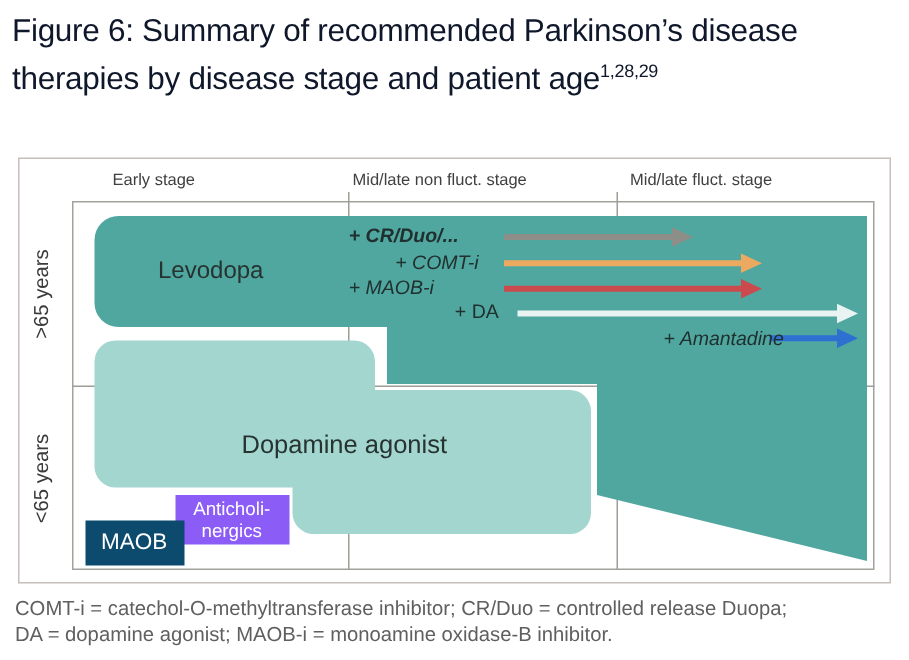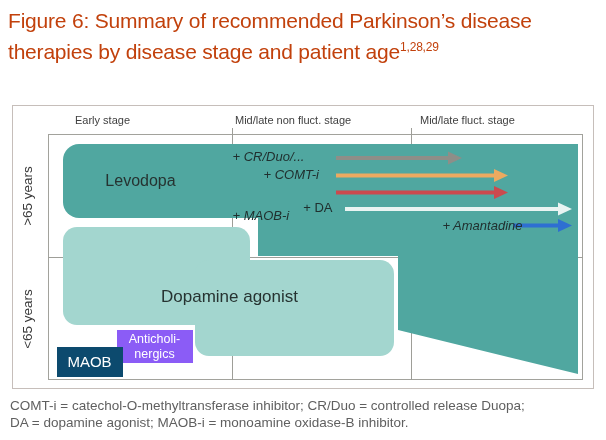--- a/index.html
+++ b/index.html
@@ -46,21 +46,21 @@
   .age-label{width:100px;height:20px;font-size:13.5px;color:#3a3a3a;text-align:center;
              transform:rotate(-90deg);line-height:20px;}
 
   
   .footnote{left:10px;top:397px;width:592px;font-size:13.5px;
             line-height:17px;}
 </style>
 </head>
 <body>
 
-<div class="abs fig-title" style="color: #c2410c;">
+<div class="abs fig-title" style="color: #0f172a;">
   <span>Figure 6: Summary of recommended Parkinson’s disease</span><br>
   <span>therapies by disease stage and patient age</span><sup>1,28,29</sup>
 </div>
 
 <div class="abs outer-box" style="border-color: rgb(198, 190, 186);"></div>
 
 <div class="abs stage-header" style="left:75px;width:150px;">Early stage</div>
 <div class="abs stage-header" style="left:235px;width:180px;">Mid/late non fluct. stage</div>
 <div class="abs stage-header" style="left:420px;width:180px;">Mid/late fluct. stage</div>
 
@@ -99,23 +99,23 @@
         <polygon points="510,85 524,91.5 510,98" fill="#2e6fd2"></polygon>
       </g>
     </svg>
 
     <div class="shape light-rect" style="left: 15px; top: 93px; width: 187px; height: 98px; background: rgb(163, 214, 207);"></div>
     <div class="shape light-rect" style="left: 147px; top: 126px; width: 199px; height: 96px; background: rgb(163, 214, 207);"></div>
 
     <div class="diagram-label therapy-label" style="left:33px;top:38px;width:120px;">Levodopa</div>
     <div class="diagram-label therapy-label" style="left:97px;top:153px;width:170px;font-size:17px;">Dopamine agonist</div>
 
-    <div class="diagram-label addition-label it" style="left:185px;top:16.5px;">+ CR/Duo/...</div>
+    <div class="diagram-label addition-label it" style="left:185px;top:16.5px;font-weight:bold;">+ CR/Duo/...</div>
     <div class="diagram-label addition-label it" style="left:185px;top:34px;margin-left:31px;">+ COMT-i</div>
-    <div class="diagram-label addition-label it" style="left:185px;top:51px;margin-top:24px;">+ MAOB-i</div>
+    <div class="diagram-label addition-label it" style="left:185px;top:51px;">+ MAOB-i</div>
     <div class="diagram-label addition-label right-al" style="left:230px;top:67.5px;width:55px;">+ DA</div>
     <div class="diagram-label addition-label it right-al" style="left:335px;top:85px;width:140px;">+ Amantadine</div>
 
     <div class="badge antichol-badge" style="background: #8b5cf6;">
       <span>Anticholi-</span><br>
       <span>nergics</span>
     </div>
     <div class="badge maob-badge" style="background: #0c4a6e;">MAOB</div>
 
   </div>

